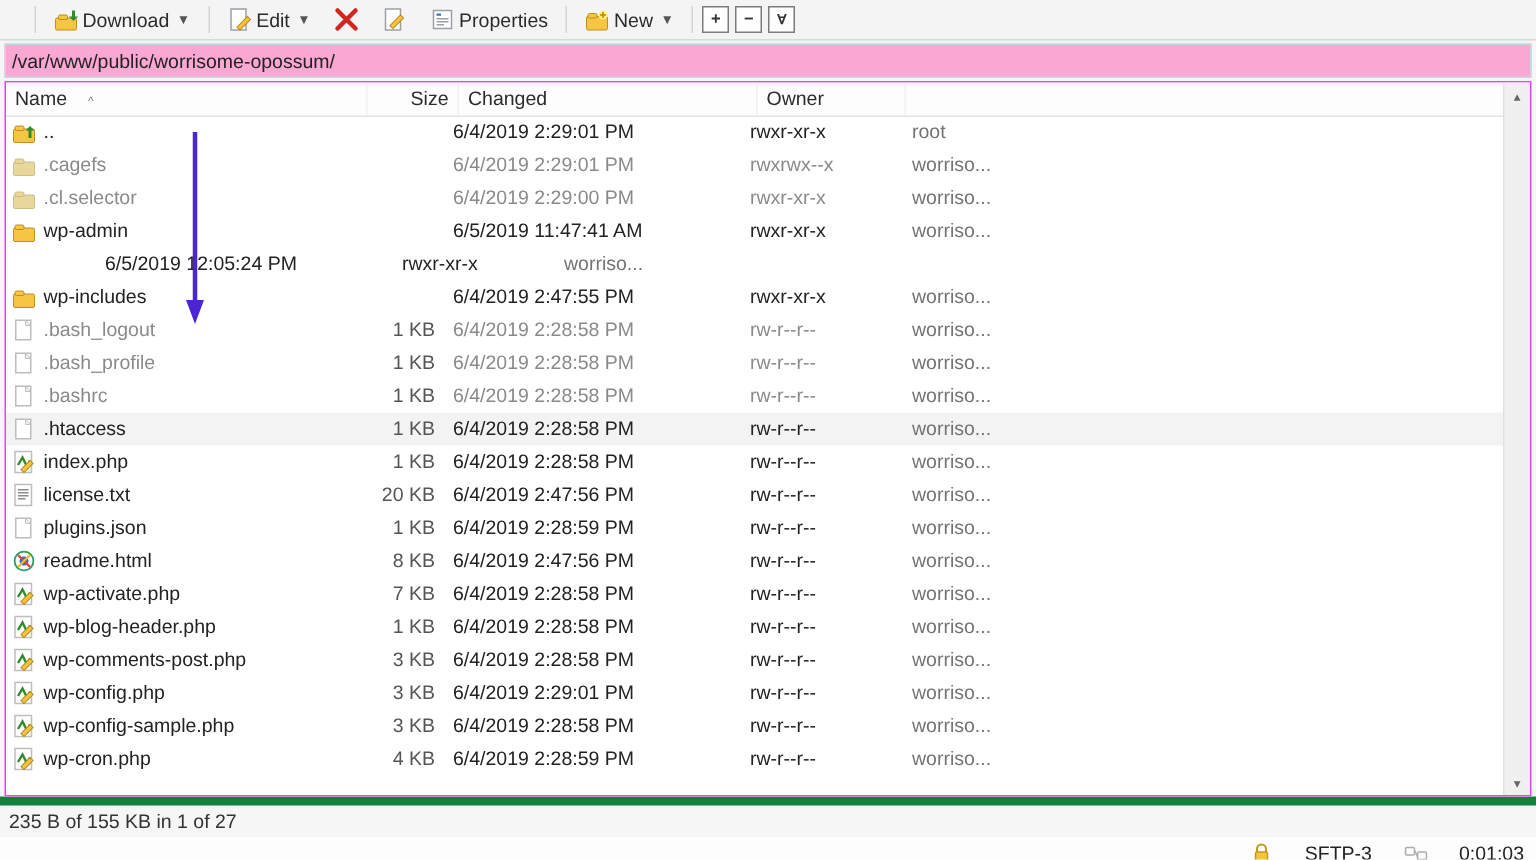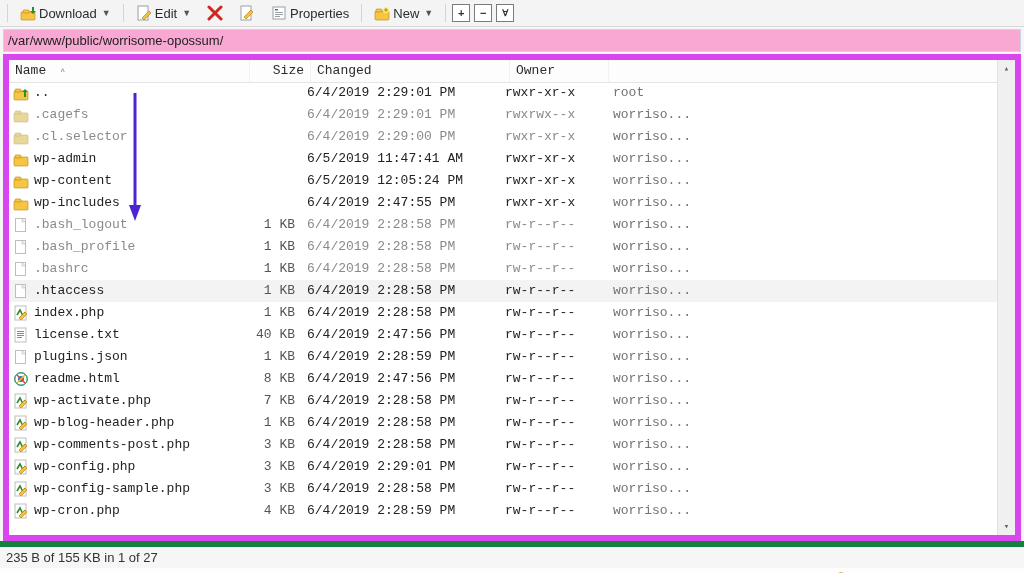--- a/index.html
+++ b/index.html
@@ -11,21 +11,21 @@
     font-size: 13px;
     background: #f6f6f6;
     color: #222;
     overflow: hidden;
   }
   .toolbar {
     display: flex;
     align-items: center;
     gap: 2px;
     height: 26px;
-    padding: 0 4px;
+    padding: 0 20px;
     border-bottom: 1px solid #d9d9d9;
     background: #f4f4f4;
   }
   .tb-btn {
     display: flex;
     align-items: center;
     gap: 3px;
     height: 22px;
     padding: 0 6px;
     border: 1px solid transparent;
@@ -47,25 +47,24 @@
     padding: 0 4px;
     border: 1px solid #cbd6e2;
     margin: 2px 3px;
     background: #f9a8d4;
     font-size: 13px;
     color: #222;
   }
   .list-wrap {
     position: relative;
     margin: 0 3px 0 3px;
-    border: 6px solid #d946ef;
+    border: 1px solid #d946ef;
     background: #fff;
     height: calc(573px - 26px - 27px - 23px - 22px );
     overflow: hidden;
-    font-family: Liberation Mono, monospace;
   }
   .hdr {
     display: flex;
     height: 22px;
     line-height: 22px;
     border-bottom: 1px solid #e5e5e5;
     font-size: 13px;
     color: #2b2b2b;
     background: #fdfdfd;
     position:relative;
@@ -265,29 +264,20 @@
             </svg>
           </span>
        <span>wp-admin</span>
     </div>
     <div class="col col-size"></div>
     <div class="col col-chg">6/5/2019 11:47:41 AM</div>
     <div class="col col-rights">rwxr-xr-x</div>
     <div class="col col-owner">worriso...</div>
       </div>
       <div class="row">
-    <div class="name-cell">
-       <span class="ico">
-            <svg width="16" height="16">
-              <rect x="1" y="6" width="14" height="9" rx="1" fill="#f6c544" stroke="#b8860b" stroke-width="0.6"></rect>
-              <rect x="2" y="4" width="6" height="3" rx="1" fill="#f6c544" stroke="#b8860b" stroke-width="0.6"></rect>
-            </svg>
-          </span>
-       <span>wp-content</span>
-    </div>
     <div class="col col-size"></div>
     <div class="col col-chg">6/5/2019 12:05:24 PM</div>
     <div class="col col-rights">rwxr-xr-x</div>
     <div class="col col-owner">worriso...</div>
       </div>
       <div class="row">
     <div class="name-cell">
        <span class="ico">
             <svg width="16" height="16">
               <rect x="1" y="6" width="14" height="9" rx="1" fill="#f6c544" stroke="#b8860b" stroke-width="0.6"></rect>
@@ -383,21 +373,21 @@
             <svg width="16" height="16">
               <rect x="2" y="1" width="11" height="14" fill="#fff" stroke="#bdbdbd"></rect>
               <rect x="4" y="4" width="7" height="1" fill="#8a8a8a"></rect>
               <rect x="4" y="6" width="7" height="1" fill="#8a8a8a"></rect>
               <rect x="4" y="8" width="7" height="1" fill="#8a8a8a"></rect>
               <rect x="4" y="10" width="5" height="1" fill="#8a8a8a"></rect>
             </svg>
           </span>
        <span>license.txt</span>
     </div>
-    <div class="col col-size">40 KB</div>
+    <div class="col col-size">20 KB</div>
     <div class="col col-chg">6/4/2019 2:47:56 PM</div>
     <div class="col col-rights">rw-r--r--</div>
     <div class="col col-owner">worriso...</div>
       </div>
       <div class="row">
     <div class="name-cell">
        <span class="ico">
             <svg width="16" height="16">
               <rect x="2.5" y="1.5" width="10" height="13" fill="#fff" stroke="#bdbdbd"></rect>
               <path d="M9 1.5 L12.5 5 L9 5 Z" fill="#eee" stroke="#bdbdbd" stroke-width="0.6"></path>

